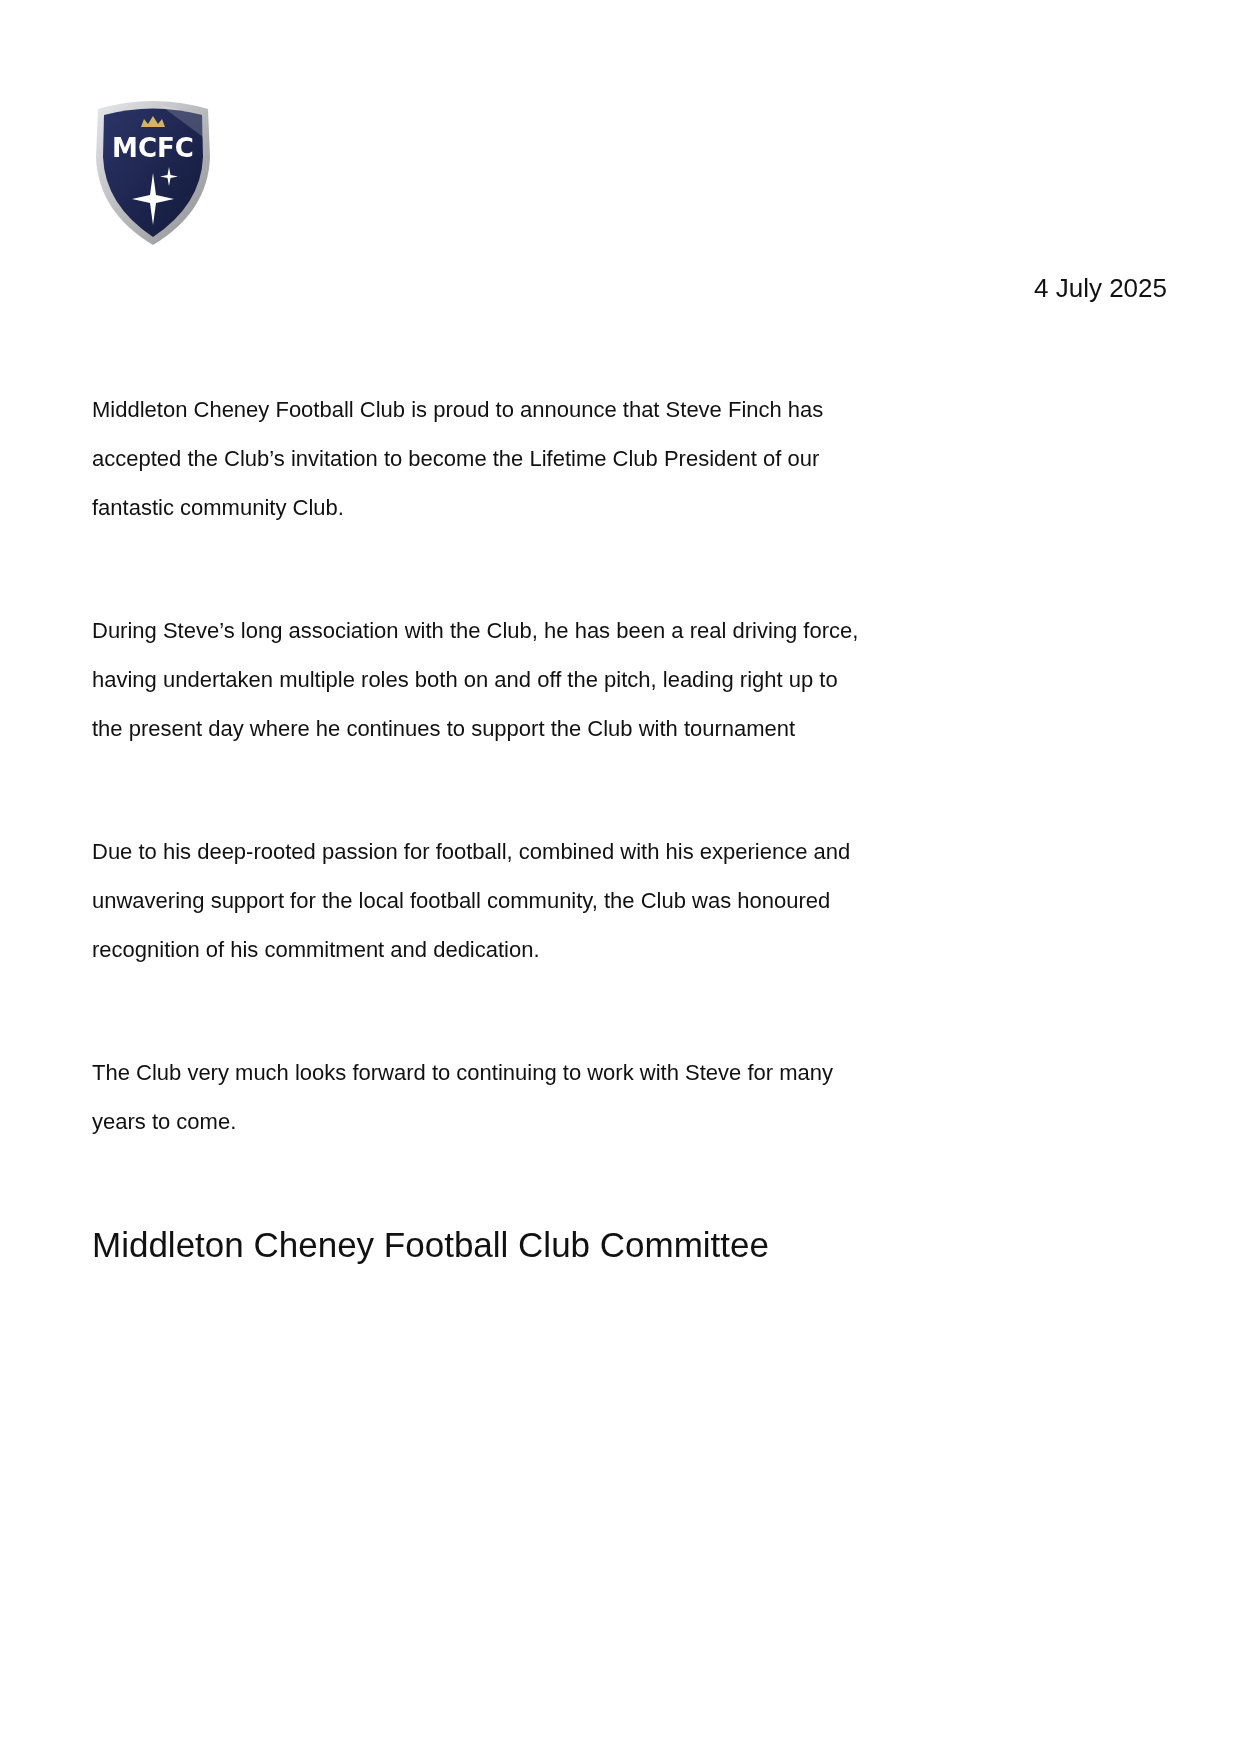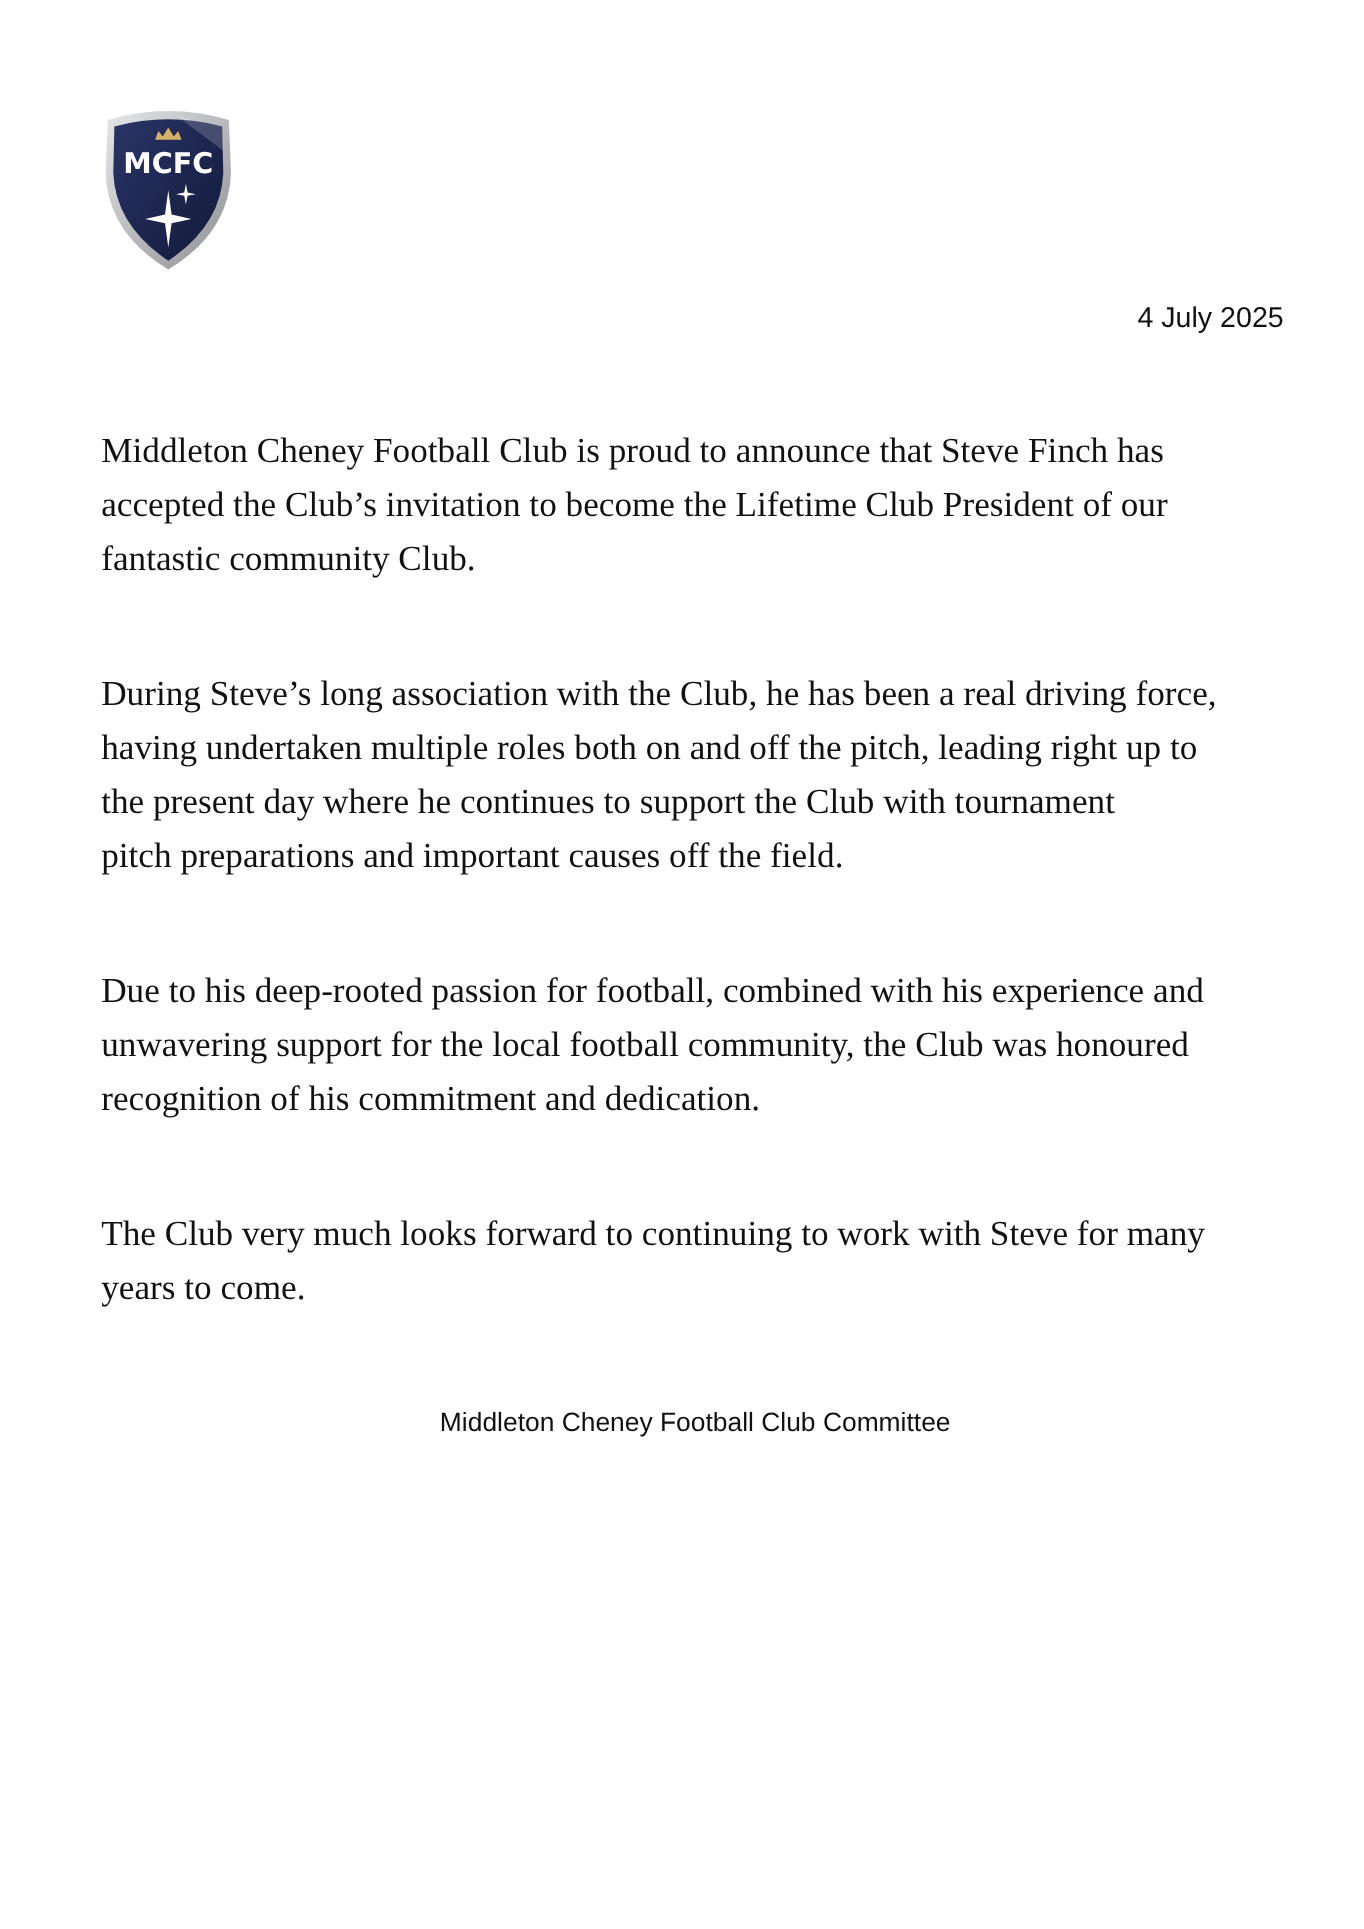--- a/index.html
+++ b/index.html
@@ -10,23 +10,23 @@
     .brand { position: absolute; left: 155px; top: 40px; }
     .brand-name { font-family: "DejaVu Sans", sans-serif; font-size: 36px; font-weight: bold;
                   color: #8d8e90; letter-spacing: 0.5px; line-height: 38px; white-space: nowrap;
                   transform: scaleX(0.93); transform-origin: left center; }
     .brand-sub { font-family: "DejaVu Sans", sans-serif; font-size: 20px; font-weight: bold;
                  color: #8d8e90; letter-spacing: 0.6px; line-height: 24px; margin-top: 6px;
                  transform: scaleX(0.92); transform-origin: left center; }
     .date { position: absolute; right: 73px; top: 272px; font-size: 26px; line-height: 32px;
             white-space: nowrap; }
     .body { position: absolute; left: 92px; top: 385px; width: 1080px; }
-    .para { font-size: 32px; line-height: 49px; margin: 0 0 74px 0; white-space: nowrap; font-family: Liberation Serif, serif; }
+    .para { font-size: 22px; line-height: 49px; margin: 0 0 74px 0; white-space: nowrap; }
     .para .line { display: block; }
-    .signature { font-size: 24px; line-height: 49px; margin-top: 74px; white-space: nowrap; text-align: center; }
+    .signature { font-size: 35px; line-height: 49px; margin-top: 74px; white-space: nowrap; }
   </style>
 </head>
 <body>
 
 <div class="letterhead">
   <svg class="crest" viewBox="0 0 126 150" xmlns="http://www.w3.org/2000/svg">
     <defs>
       <linearGradient id="rim" x1="0" y1="0" x2="1" y2="1">
         <stop offset="0" stop-color="#e6e7e9"></stop>
         <stop offset="0.5" stop-color="#b9babd"></stop>
@@ -53,21 +53,20 @@
 <div class="body">
   <p class="para">
     <span class="line">Middleton Cheney Football Club is proud to announce that Steve Finch has</span>
     <span class="line">accepted the Club’s invitation to become the Lifetime Club President of our</span>
     <span class="line">fantastic community Club.</span>
   </p>
   <p class="para">
     <span class="line">During Steve’s long association with the Club, he has been a real driving force,</span>
     <span class="line">having undertaken multiple roles both on and off the pitch, leading right up to</span>
     <span class="line">the present day where he continues to support the Club with tournament</span>
-    <span class="line">pitch preparations and important causes off the field.</span>
   </p>
   <p class="para">
     <span class="line">Due to his deep-rooted passion for football, combined with his experience and</span>
     <span class="line">unwavering support for the local football community, the Club was honoured</span>
     <span class="line">recognition of his commitment and dedication.</span>
   </p>
   <p class="para" style="margin-bottom:0">
     <span class="line">The Club very much looks forward to continuing to work with Steve for many</span>
     <span class="line">years to come.</span>
   </p>

